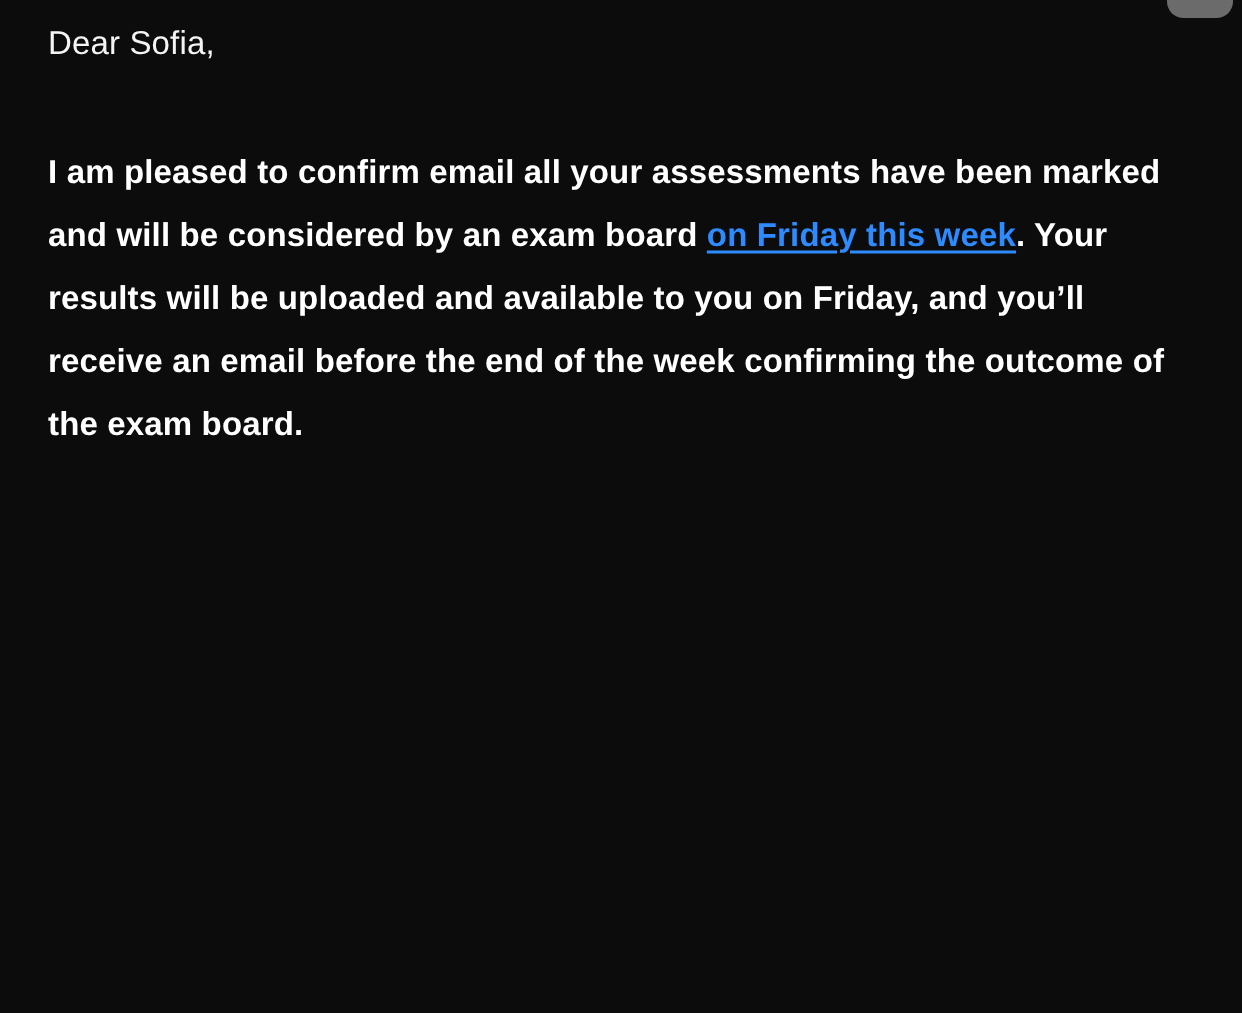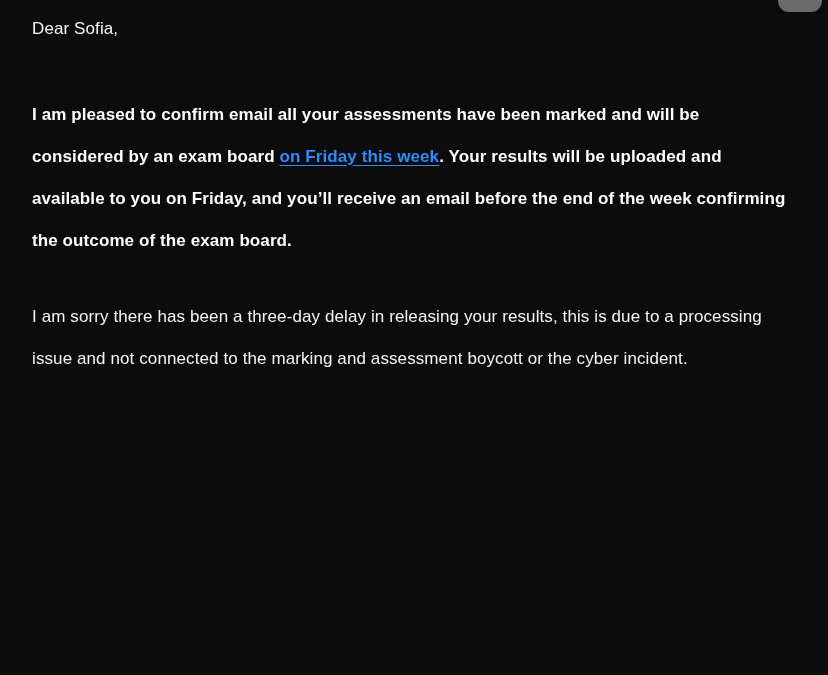--- a/index.html
+++ b/index.html
@@ -42,21 +42,21 @@
     background: #6b6b6b;
     border-radius: 11px;
   }
 
   .email-body {
     position: absolute;
     left: 32px;
     top: 0;
     width: 762px;
     padding-top: 8px;
-    font-size: 17px;
+    font-size: 22px;
     line-height: 42px;
     letter-spacing: 0.1px;
     color: #f4f4f4;
   }
 
   .para {
     margin: 0 0 34px 0;
     font-weight: 400;
   }
   .para.tight {
@@ -82,21 +82,20 @@
 
 <div class="page">
 
   <div class="email-body">
 
     <p class="para first">Dear Sofia,</p>
 
 
     <p class="para bold"><span>I am pleased to confirm email all your assessments have been marked and will be considered by an exam board </span><a class="inline-link" href="#">on Friday this week</a><span>. Your results will be uploaded and available to you on Friday, and you’ll receive an email before the end of the week confirming the outcome of the exam board.</span></p>
 
-    <p class="para tight">I am sorry there has been a three-day delay in releasing your results, this is due to a processing issue and not connected to the marking and assessment boycott or the cyber incident.</p>
 
 
   </div>
 
   <div class="scrollbar-track">
     <div class="scrollbar-thumb"></div>
   </div>
 
 </div>
 

